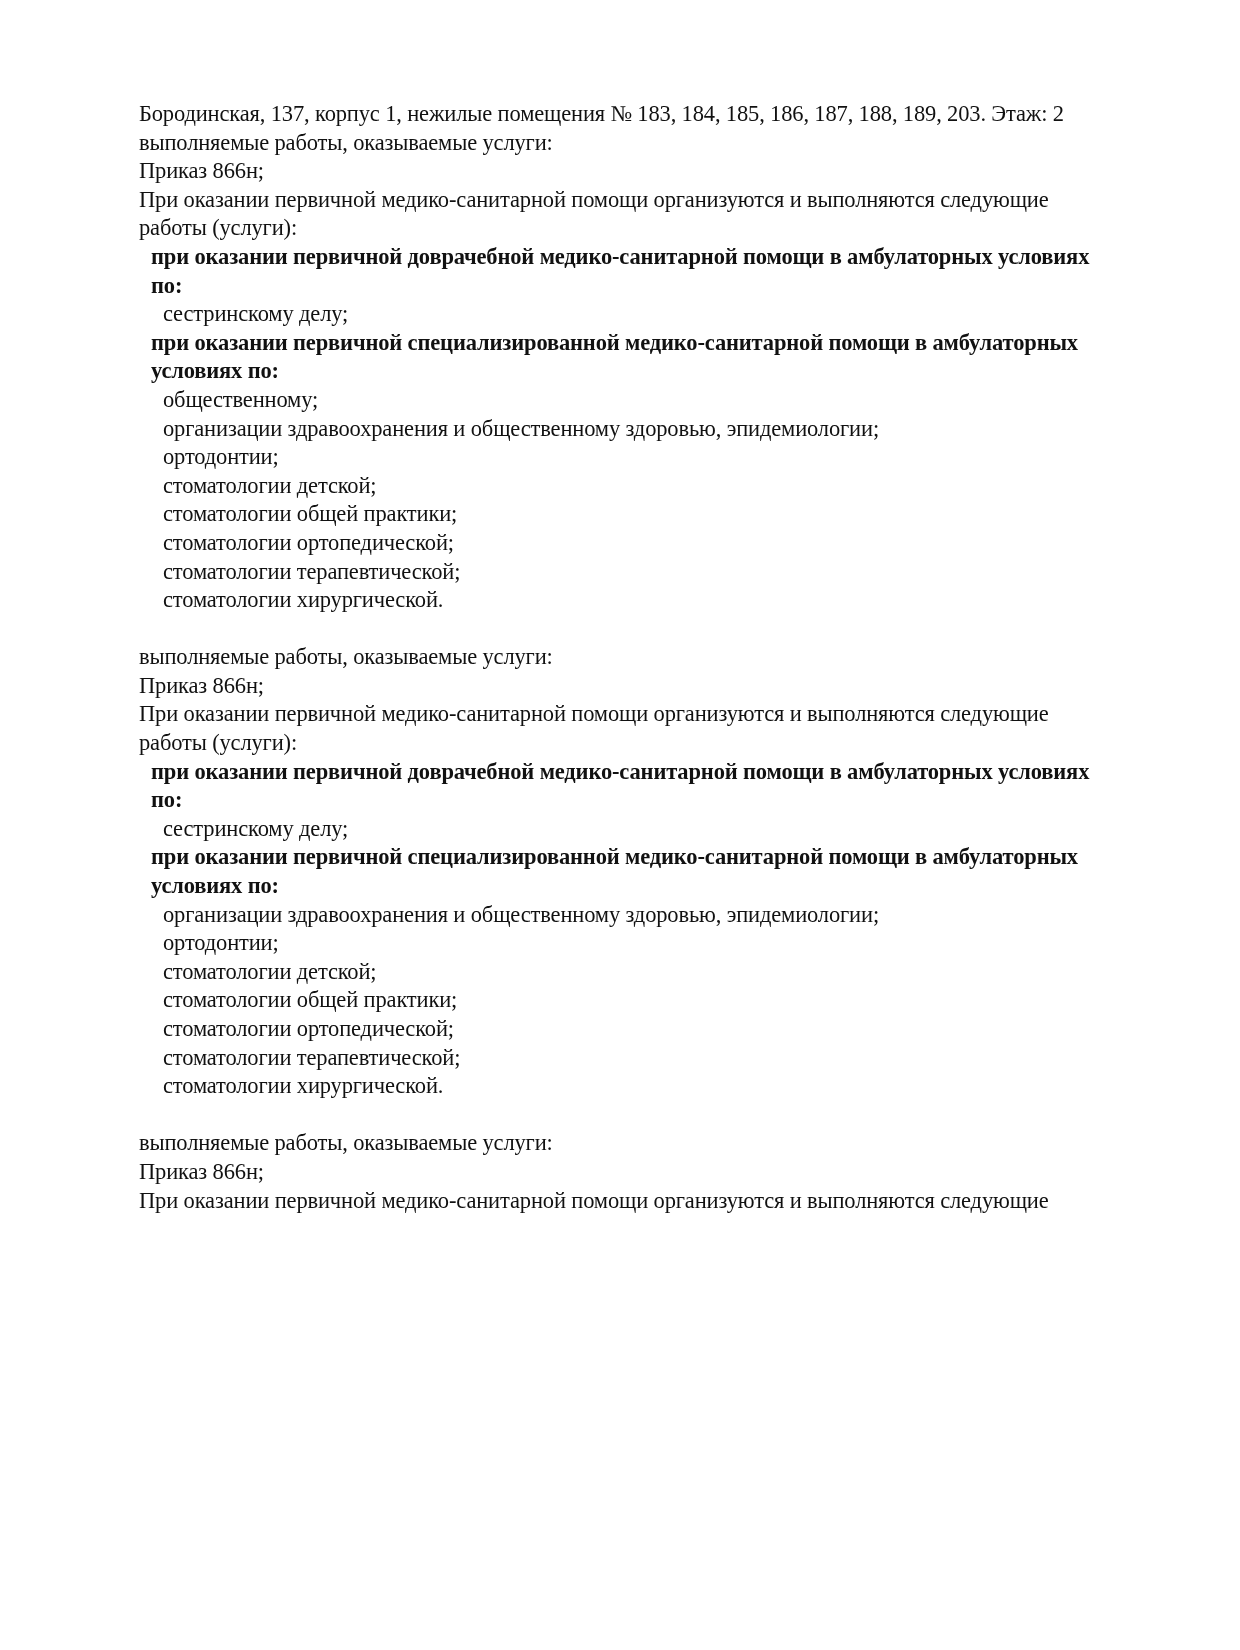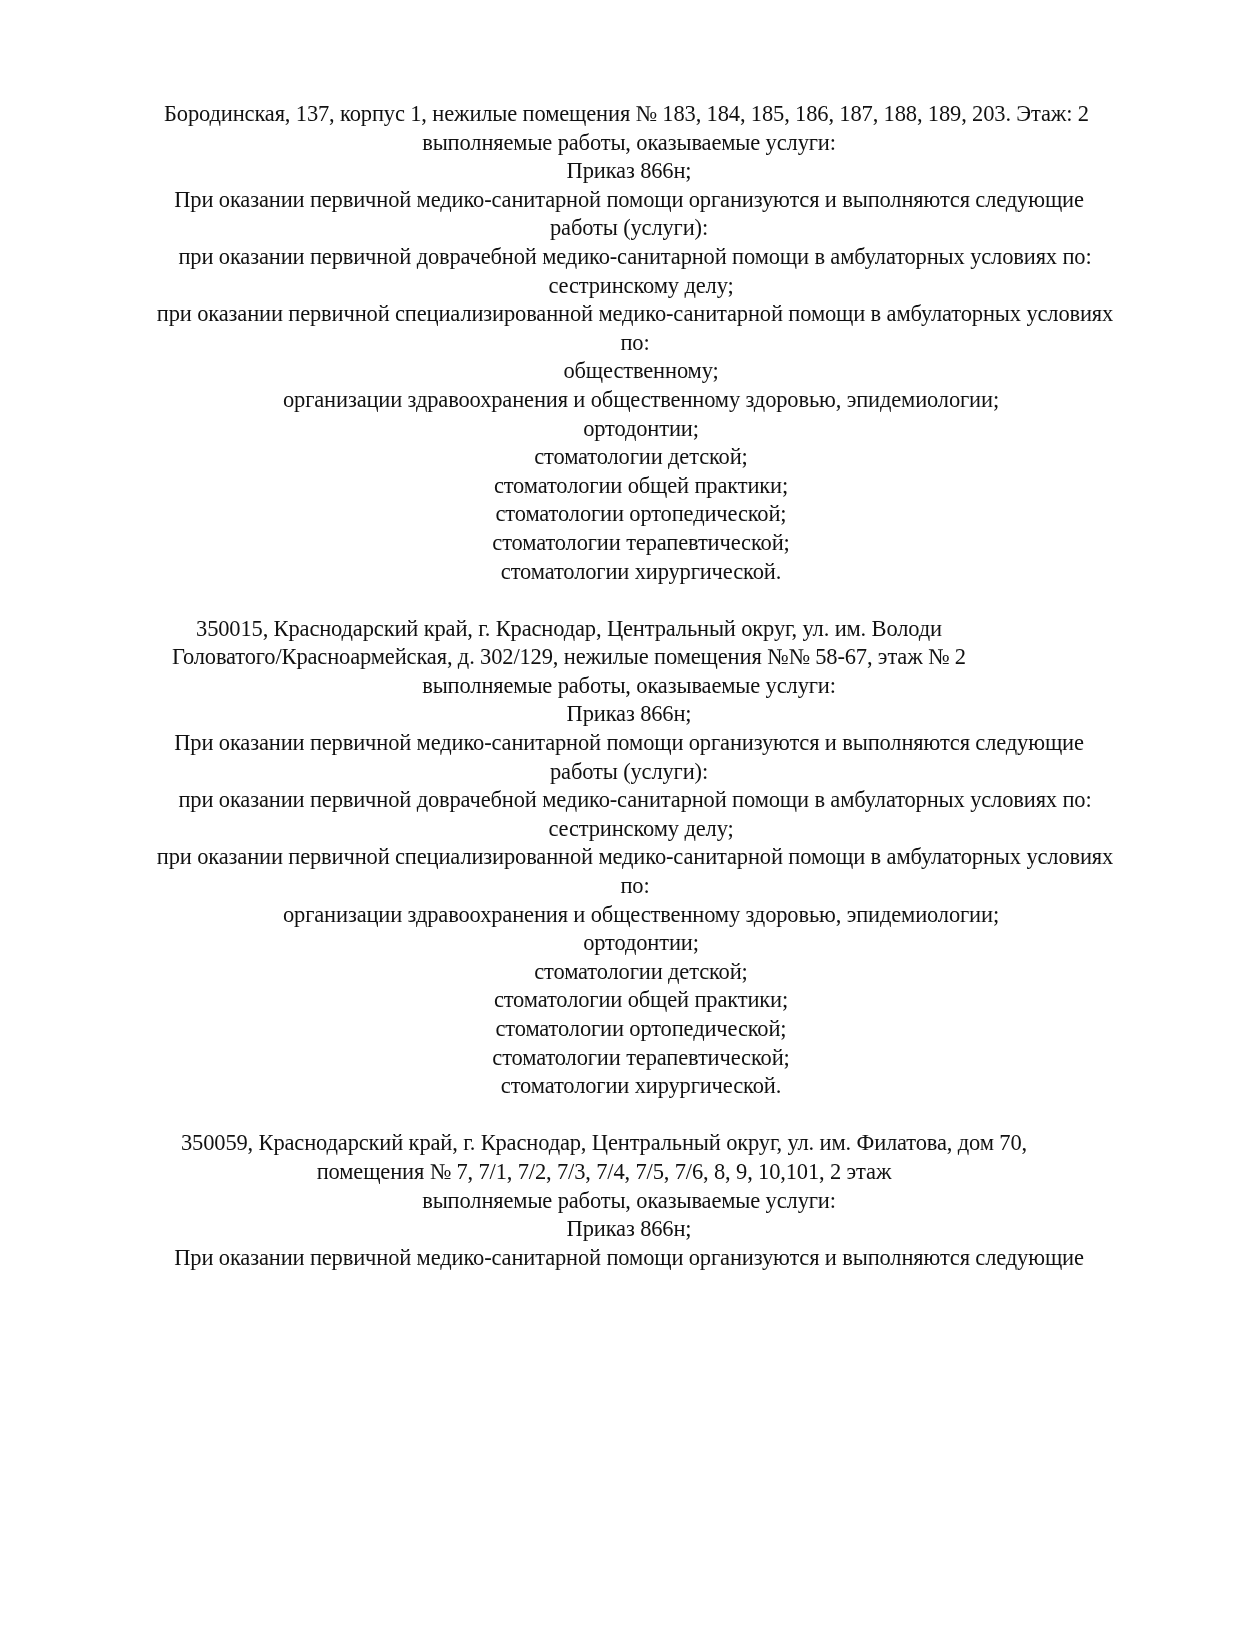--- a/index.html
+++ b/index.html
@@ -5,22 +5,22 @@
     html, body { margin: 0; padding: 0; background: #ffffff; }
     body { width: 1240px; height: 1650px; position: relative; overflow: hidden; }
     .page {
       position: absolute; left: 139px; top: 100px; width: 980px;
       font-family: "Liberation Serif", "DejaVu Serif", serif;
       font-size: 22.5px; line-height: 28.6px; color: #111;
       letter-spacing: -0.15px;
     }
     .block { margin: 0; }
     .gap { height: 28.6px; }
-    .line { display: block; white-space: pre-wrap; text-align: center; }
-    .ind1 { padding-left: 12px; }
+    .line { display: block; white-space: pre-wrap; }
+    .ind1 { padding-left: 12px; font-weight: bold; }
     .ind2 { padding-left: 24px; }
   </style>
 </head>
 <body>
 
 <div class="page">
 
   <div class="block">
     <span class="line" style="width:975px">Бородинская, 137, корпус 1, нежилые помещения № 183, 184, 185, 186, 187, 188, 189, 203. Этаж: 2</span>
     <span class="line">выполняемые работы, оказываемые услуги:</span>
@@ -35,38 +35,36 @@
     <span class="line ind2">стоматологии детской;</span>
     <span class="line ind2">стоматологии общей практики;</span>
     <span class="line ind2">стоматологии ортопедической;</span>
     <span class="line ind2">стоматологии терапевтической;</span>
     <span class="line ind2">стоматологии хирургической.</span>
   </div>
 
   <div class="gap"></div>
 
   <div class="block">
-    <span class="line" style="width:860px">350015, Краснодарский край, г. Краснодар, Центральный округ, ул. им. Володи Головатого/Красноармейская, д. 302/129, нежилые помещения №№ 58-67, этаж № 2</span>
     <span class="line">выполняемые работы, оказываемые услуги:</span>
     <span class="line">Приказ 866н;</span>
     <span class="line">При оказании первичной медико-санитарной помощи организуются и выполняются следующие работы (услуги):</span>
     <span class="line ind1">при оказании первичной доврачебной медико-санитарной помощи в амбулаторных условиях по:</span>
     <span class="line ind2">сестринскому делу;</span>
     <span class="line ind1">при оказании первичной специализированной медико-санитарной помощи в амбулаторных условиях по:</span>
     <span class="line ind2">организации здравоохранения и общественному здоровью, эпидемиологии;</span>
     <span class="line ind2">ортодонтии;</span>
     <span class="line ind2">стоматологии детской;</span>
     <span class="line ind2">стоматологии общей практики;</span>
     <span class="line ind2">стоматологии ортопедической;</span>
     <span class="line ind2">стоматологии терапевтической;</span>
     <span class="line ind2">стоматологии хирургической.</span>
   </div>
 
   <div class="gap"></div>
 
   <div class="block">
-    <span class="line" style="width:930px">350059, Краснодарский край, г. Краснодар, Центральный округ, ул. им. Филатова, дом 70, помещения № 7, 7/1, 7/2, 7/3, 7/4, 7/5, 7/6, 8, 9, 10,101, 2 этаж</span>
     <span class="line">выполняемые работы, оказываемые услуги:</span>
     <span class="line">Приказ 866н;</span>
     <span class="line">При оказании первичной медико-санитарной помощи организуются и выполняются следующие</span>
   </div>
 
 </div>
 
 </body></html>

